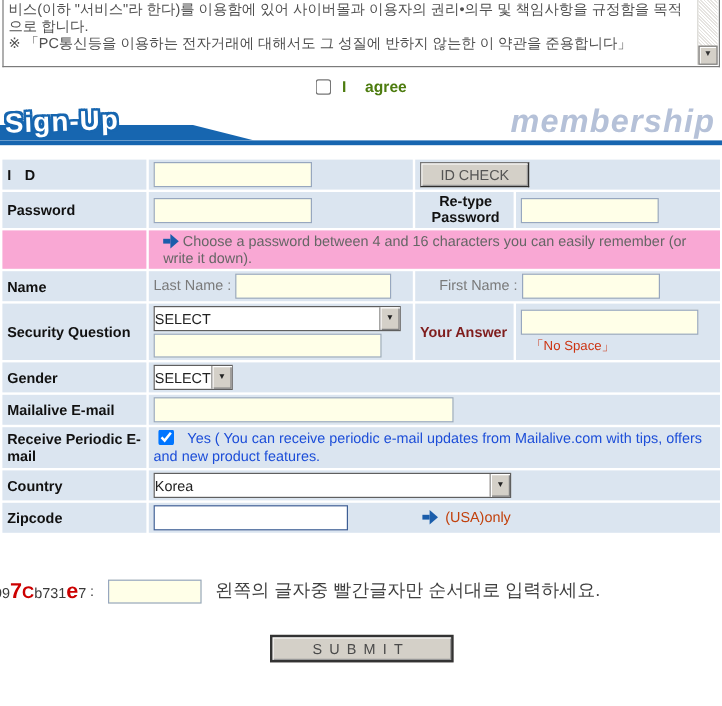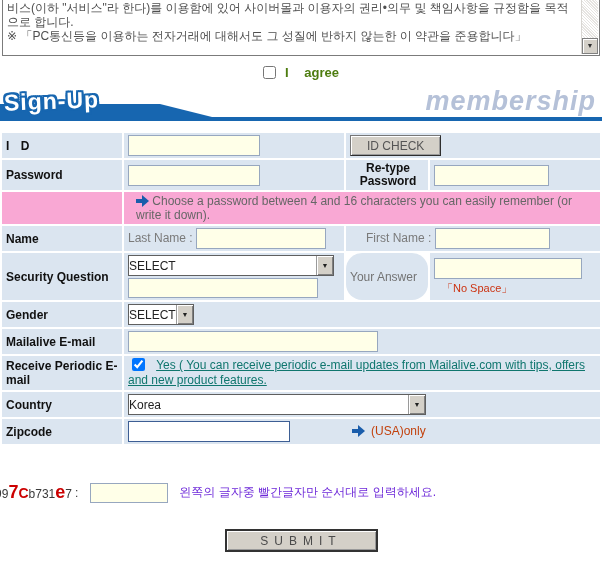--- a/index.html
+++ b/index.html
@@ -38,21 +38,21 @@
   table.frm { width:602px; margin-top:6px; border-collapse:separate; border-spacing:2px; table-layout:fixed; }
   table.frm td { background:#dbe5f0; vertical-align:middle; font-size:12px; padding:2px 2px 2px 4px; }
   td.lbl { font-weight:bold; color:#111; padding-left:8px; }
   tr.r-id td{height:25px} tr.r-pw td{height:29px} tr.r-hint td{height:28px}
   tr.r-name td{height:22px} tr.r-sec td{height:45px} tr.r-gen td{height:22px}
   tr.r-alt td{height:23px} tr.r-news td{height:31px} tr.r-cty td{height:22px} tr.r-zip td{height:22px}
   tr.r-hint td { background:#f9a8d4; }
   .sp { letter-spacing:4px; }
   .gray { color:#7a7a7a; }
   .mid { text-align:center; font-weight:bold; color:#111; line-height:13px; padding:2px; }
-  .bold { font-weight:normal; color:#737373; padding-left:6px; line-height:14px;border-radius:16px; }
+  .bold { font-weight:bold; color:#7f1d1d; padding-left:6px; line-height:14px; }
 
   .inp { height:21px; background:#ffffe8; border:1px solid #97a7bf; font-size:12px; padding:0 3px;
     vertical-align:middle; font-family:inherit; }
   .w132{width:132px} .w130{width:130px} .w115{width:115px} .w190{width:190px;height:20px}
   .w148{width:148px} .w250{width:250px} .w78{width:78px;height:20px}
   .zip { width:162px; height:21px; background:#fff; border:1px solid #3d5e94; font-size:12px; vertical-align:middle; }
   .mt2 { margin-top:2px; }
 
   .selbox { display:inline-flex; align-items:center; height:21px; background:#fff;
     border:1px solid #5f5f5f; vertical-align:middle; cursor:default; }
@@ -66,34 +66,34 @@
     border:1px solid #777; border-right-color:#2e2e2e; border-bottom-color:#2e2e2e;
     box-shadow:inset 1px 1px 0 #fff, inset -1px -1px 0 #9a9a9a; cursor:pointer; }
 
   .blue-arrow { display:inline-block; position:relative; width:13px; height:11px; vertical-align:-1px; }
   .blue-arrow::before { content:''; position:absolute; left:0; top:4px; width:6px; height:4px; background:#1a5dab; }
   .blue-arrow::after { content:''; position:absolute; left:6px; top:0; width:0; height:0;
     border-top:6px solid transparent; border-bottom:6px solid transparent; border-left:7px solid #1a5dab; }
 
   .hint-text { color:#666; }
   .nospace { color:#cc3311; font-size:11px; margin:2px 0 0 8px; }
-  .nltext { color:#0f766e;text-decoration:underline; }
+  .nltext { color:#1d4ed8; }
   .usnote { margin-left:62px; color:#c2410c; }
   .usnote .blue-arrow { margin-right:6px; }
   td.ct input[type="checkbox"] { width:13px; height:13px; vertical-align:-2px; margin:0 8px 0 4px; }
 
   
   .cap-row { display:flex; align-items:center; margin:36px 0 0 -5px; }
   .cap-code { display:flex; align-items:baseline; }
   .cap-sm { font-size:12px; color:#3a3a3a; }
   .cap-lg-red { font-size:18px; font-weight:bold; color:#cc0000; }
   .cap-md-red { font-size:14px; font-weight:bold; color:#cc0000; }
   .cap-sep { font-size:12px; color:#3a3a3a; margin-left:3px; }
   .cap-row .inp { margin-left:12px; }
-  .cap-instr { margin-left:11px; font-size:12px; color:#6d28d9; }
+  .cap-instr { margin-left:11px; font-size:15px; color:#404040; }
 
   
   .submit-wrap { text-align:center; margin-top:26px; }
   .submit-btn { width:153px; height:23px; background:#d4d0c8; color:#4a4a4a; font-size:12px; font-family:inherit;
     letter-spacing:6px; border:2px solid #333;
     box-shadow:inset 1px 1px 0 #fff, inset -1px -1px 0 #999; cursor:pointer; }
 </style>
 </head>
 <body>
 

